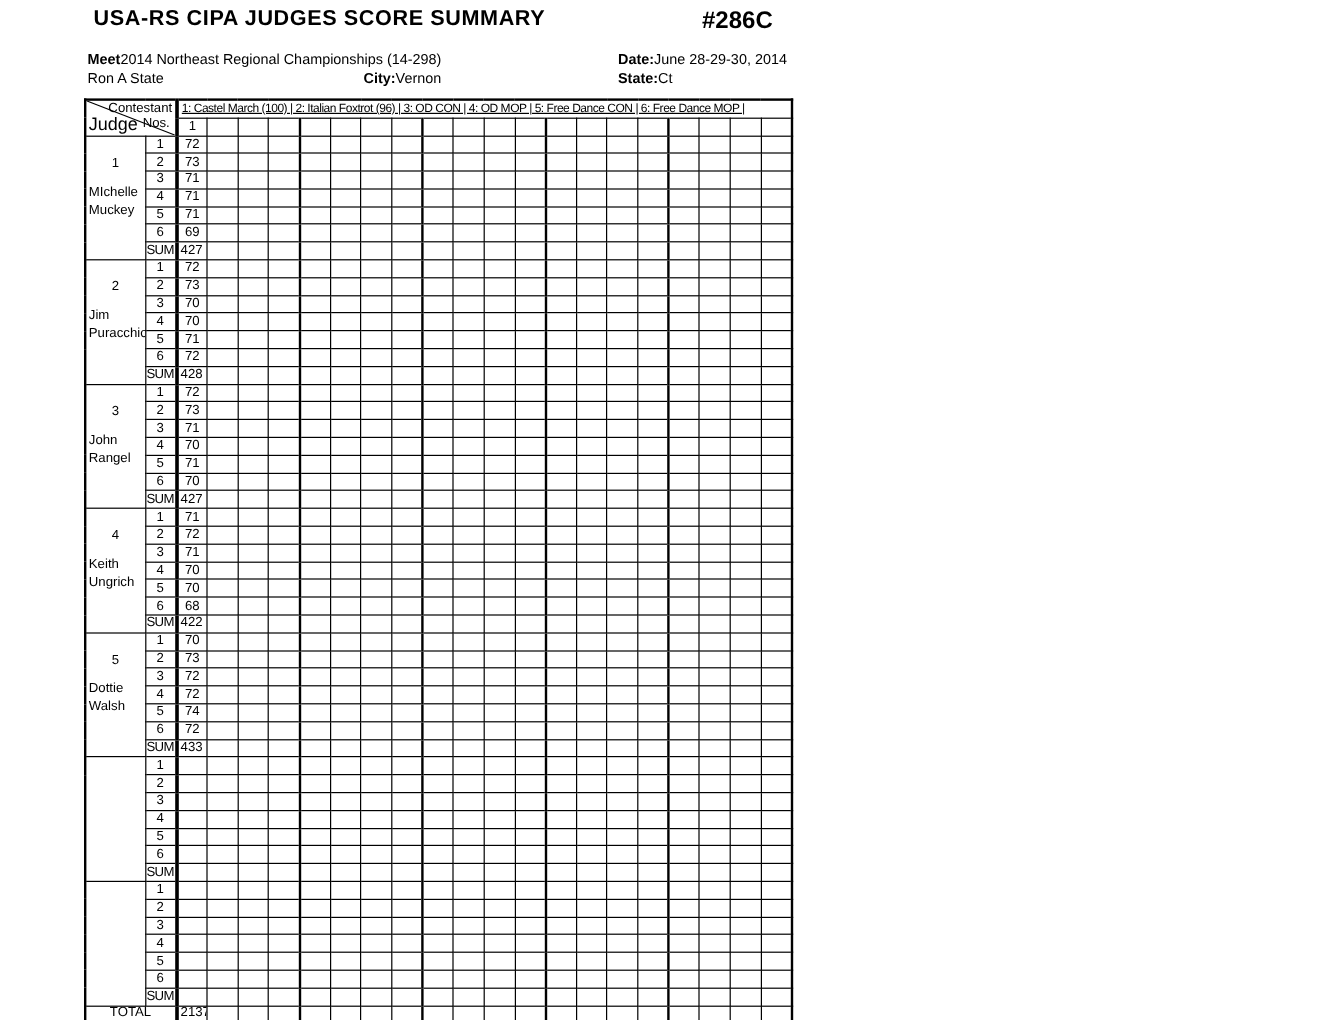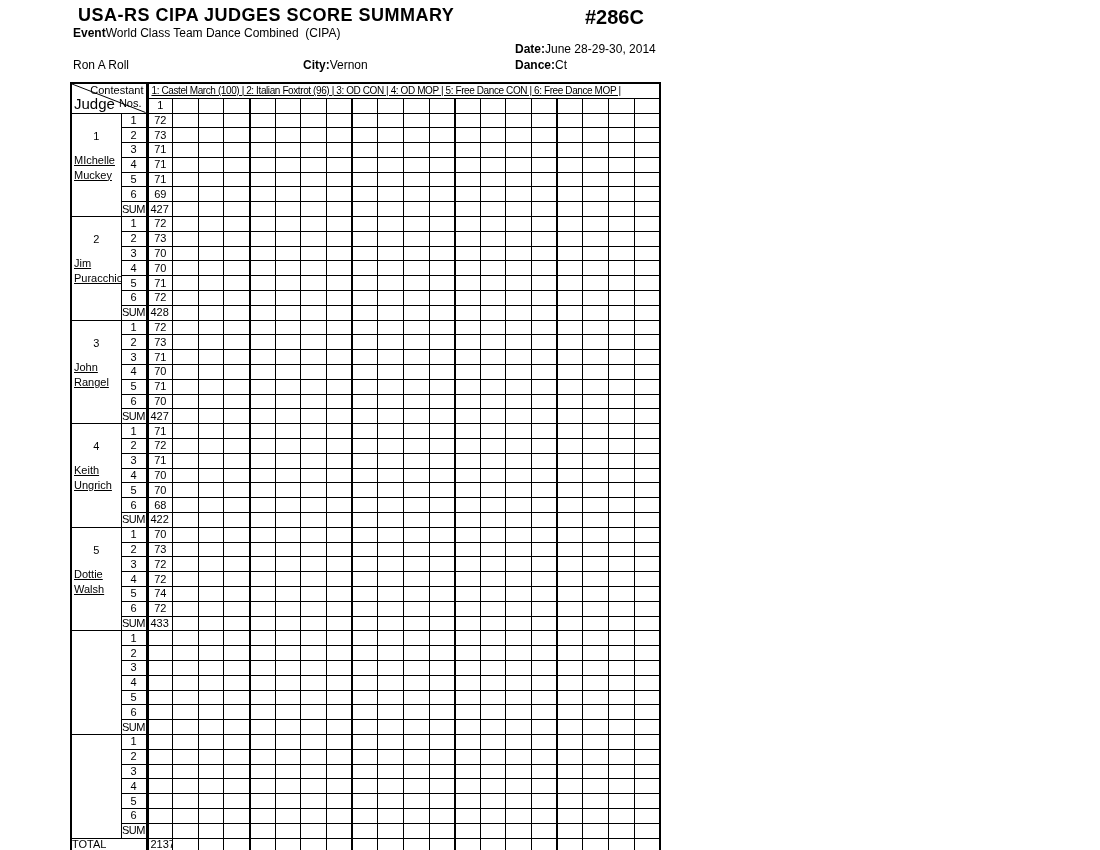--- a/index.html
+++ b/index.html
@@ -23,49 +23,49 @@
   td{border:1px solid #000;padding:0;font-size:11px;line-height:1;vertical-align:middle;overflow:hidden;}
   tr.hrow{height:15px;}
   tr.drow{height:14.8px;}
   tr.trow{height:12px;}
   .thickL{border-left:3px solid #000;}
   .groupL{border-left:2px solid #000;}
   .dancehdr{font-size:10px;letter-spacing:-.4px;text-align:left;padding-left:3px;white-space:pre;text-decoration:underline;}
   .cnum,.score-c,.rlabel{text-align:center;}
   .sumval,.totval{text-align:left;padding-left:2px;}
   .sumlbl{letter-spacing:-.5px;}
-  .totlbl{}
+  .totlbl{text-align:center;}
   .diag{position:relative;vertical-align:top;}
   .dline{position:absolute;left:0;top:0;width:100%;height:100%;display:block;}
   .dline line{stroke:#000;stroke-width:1;}
   .ct{position:absolute;top:1px;right:2px;font-size:11px;}
   .cm{position:absolute;top:14px;right:4px;font-size:11px;}
   .cb{position:absolute;bottom:2px;left:2px;font-size:15px;}
   .judgecell{vertical-align:top;}
   .jnum{text-align:center;margin-top:17px;font-size:11px;}
-  .jname{margin-top:11px;padding-left:2px;font-size:11px;line-height:15px;text-align:left;text-decoration:underline;}
+  .jname{margin-top:11px;padding-left:2px;font-size:11px;line-height:15px;text-align:left;}
 </style>
 </head>
 <body>
 
 <div class="page">
 
   <div class="title">USA-RS CIPA JUDGES SCORE SUMMARY</div>
   <div class="docnum">#286C</div>
 
-  <div class="hline" style="left:25px;top:26px"><span class="hlabel">Event</span><span>World Class Team Dance Combined  (CIPA)</span></div>
 
+  <div class="hline" style="left:25px;top:42px"><span class="hlabel">Meet</span><span>2014 Northeast Regional Championships (14-298)</span></div>
 
   <div class="hline" style="left:467px;top:42px"><span class="hlabel">Date:</span><span>June 28-29-30, 2014</span></div>
 
-  <div class="hline" style="left:25px;top:58px"><span>Ron A Roll</span></div>
+  <div class="hline" style="left:25px;top:58px"><span>Ron A State</span></div>
 
   <div class="hline" style="left:255px;top:58px"><span class="hlabel">City:</span><span>Vernon</span></div>
 
-  <div class="hline" style="left:467px;top:58px"><span class="hlabel">Dance:</span><span>Ct</span></div>
+  <div class="hline" style="left:467px;top:58px"><span class="hlabel">State:</span><span>Ct</span></div>
 
   <table class="score">
       <colgroup>
         <col style="width: 50px;">
         <col style="width: 26px;">
         <col style="width: 25.65px;">
         <col style="width: 25.65px;">
         <col style="width: 25.65px;">
         <col style="width: 25.65px;">
         <col style="width: 25.65px;">

